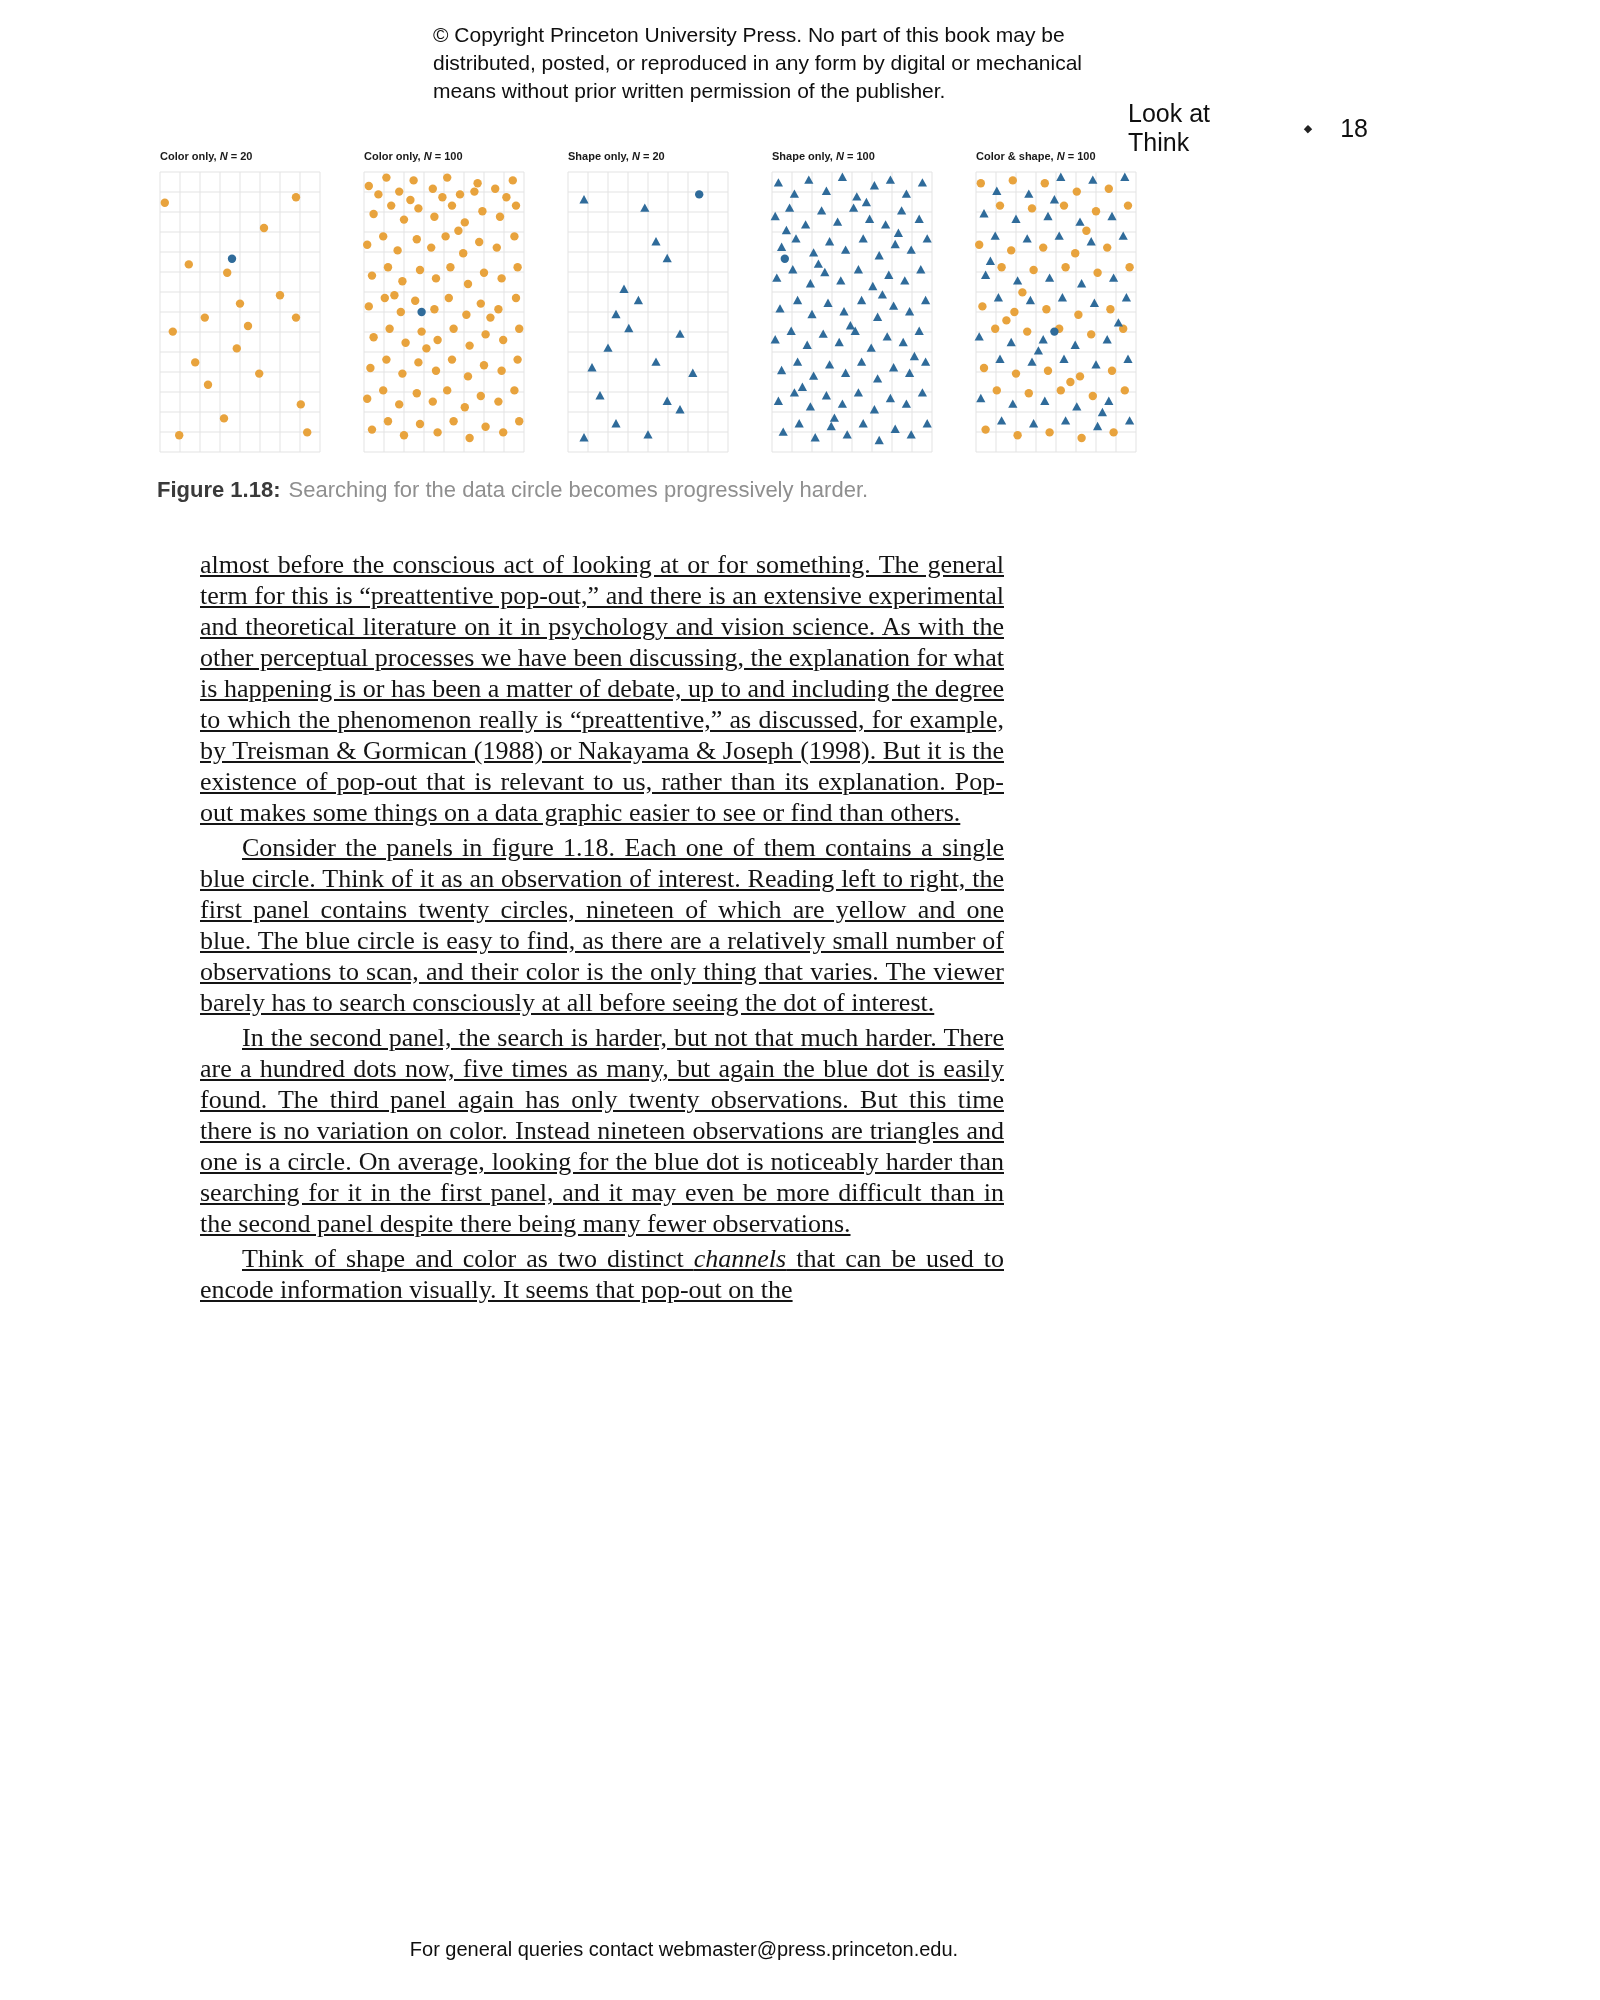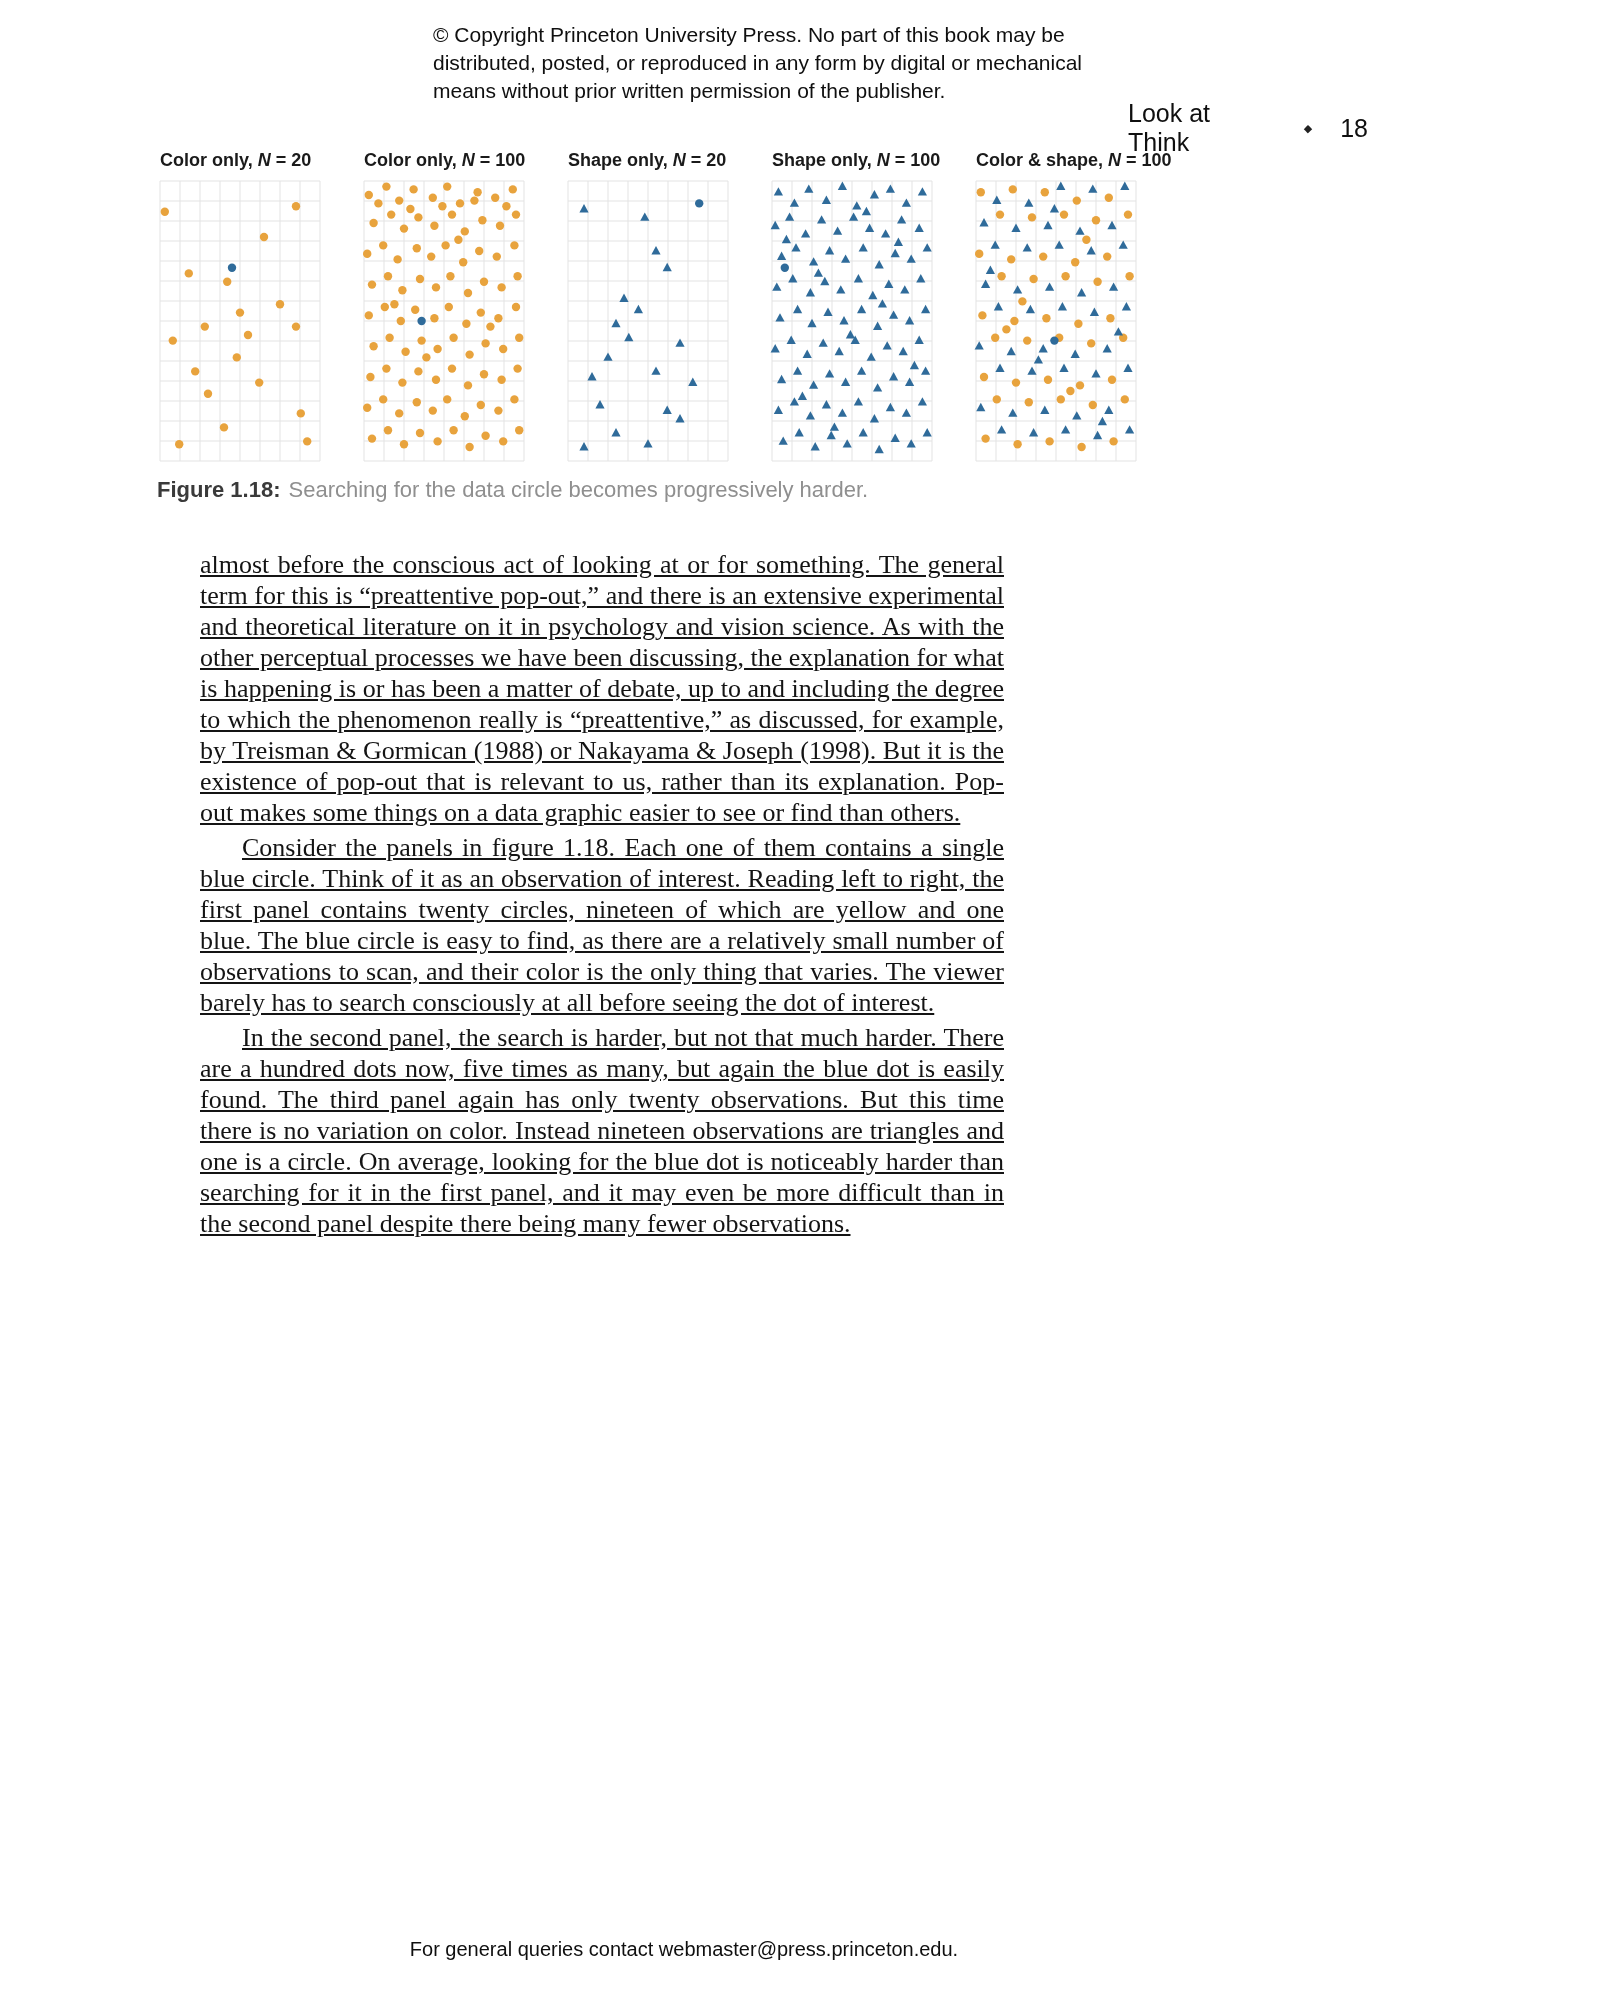--- a/index.html
+++ b/index.html
@@ -37,21 +37,21 @@
     color: #222;
   }
   .figure-block {
     position: absolute;
     left: 160px;
     top: 150px;
   }
   .panels { display: flex; gap: 44px; }
   .panel { width: 160px; }
   .panel-title {
-    font-size: 18px;
+    font-size: 11px;
     font-weight: bold;
     color: #1a1a1a;
     margin-bottom: 10px;
     white-space: nowrap;
   }
   .panel-title i { font-style: italic; }
   svg.scatter { display: block; overflow: visible; }
   .figure-caption {
     position: absolute;
     left: 157px;
@@ -610,17 +610,18 @@
   </div>
 
   <div class="figure-caption">
     <span class="caption-label">Figure 1.18:</span><span class="caption-text">Searching for the data circle becomes progressively harder.</span>
   </div>
 
   <div class="body-text">
       <p><span>almost before the conscious act of looking at or for something. The general term for this is “preattentive pop-out,” and there is an extensive experimental and theoretical literature on it in psychology and vision science. As with the other perceptual processes we have been discussing, the explanation for what is happening is or has been a matter of debate, up to and including the degree to which the phenomenon really is “preattentive,” as discussed, for example, by Treisman &amp; Gormican (1988) or Nakayama &amp; Joseph (1998). But it is the existence of pop-out that is relevant to us, rather than its explanation. Pop-out makes some things on a data graphic easier to see or find than others.</span></p>
       <p class="indent"><span>Consider the panels in figure 1.18. Each one of them contains a single blue circle. Think of it as an observation of interest. Reading left to right, the first panel contains twenty circles, nineteen of which are yellow and one blue. The blue circle is easy to find, as there are a relatively small number of observations to scan, and their color is the only thing that varies. The viewer barely has to search consciously at all before seeing the dot of interest.</span></p>
       <p class="indent"><span>In the second panel, the search is harder, but not that much harder. There are a hundred dots now, five times as many, but again the blue dot is easily found. The third panel again has only twenty observations. But this time there is no variation on color. Instead nineteen observations are triangles and one is a circle. On average, looking for the blue dot is noticeably harder than searching for it in the first panel, and it may even be more difficult than in the second panel despite there being many fewer observations.</span></p>
+      <p class="indent"><span>Think of shape and color as two distinct </span><i>channels</i><span> that can be used to encode information visually. It seems that pop-out on the</span></p>
     </div>
 
   <div class="footer">For general queries contact webmaster@press.princeton.edu.</div>
 
 </div>
 
 </body></html>

